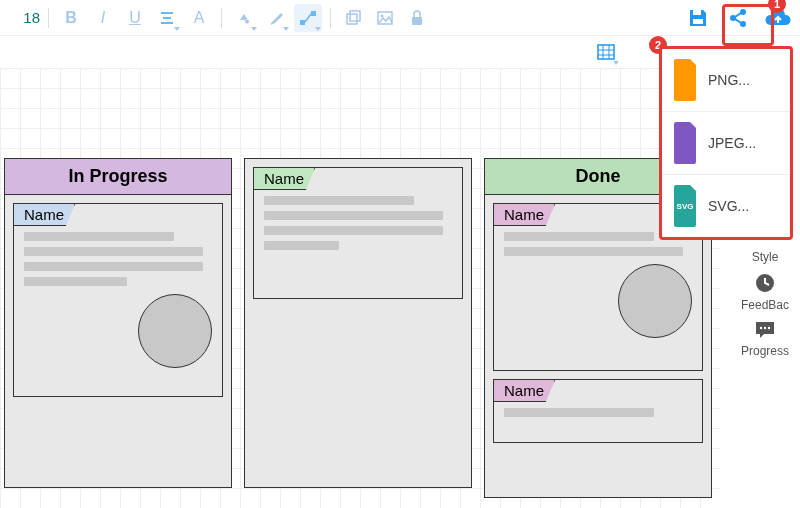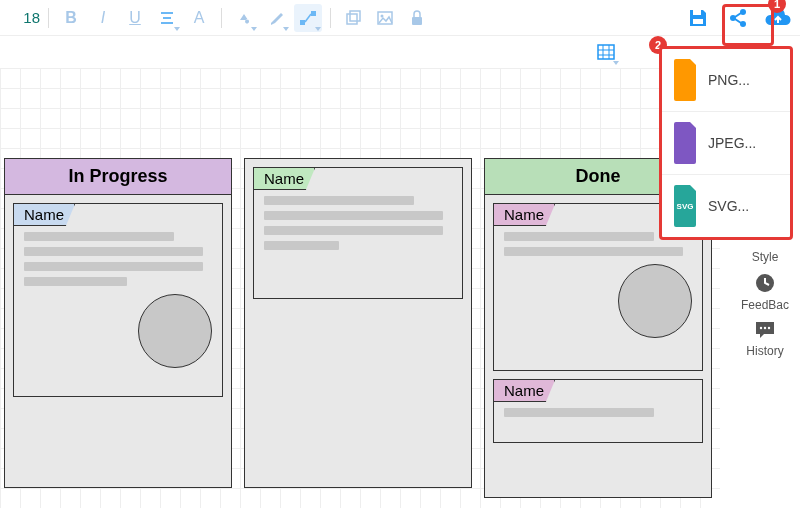--- a/index.html
+++ b/index.html
@@ -208,21 +208,21 @@
       </svg>
     <span>FeedBac</span>
   </div>
   <div class="panel-item">
     <svg width="22" height="20" viewBox="0 0 22 20">
         <path d="M2 2 H20 V14 H10 L6 18 V14 H2 Z" fill="#555"></path>
         <circle cx="7" cy="8" r="1.2" fill="#fff"></circle>
         <circle cx="11" cy="8" r="1.2" fill="#fff"></circle>
         <circle cx="15" cy="8" r="1.2" fill="#fff"></circle>
       </svg>
-    <span>History</span>
+    <span>Progress</span>
   </div>
 </div>
 
 <div class="export-btn-box"></div>
 <div class="badge badge1">1</div>
 <div class="badge badge2">2</div>
 
 <div class="export-menu">
   <div class="export-item">
     <div class="file-icon fi-png"></div>

